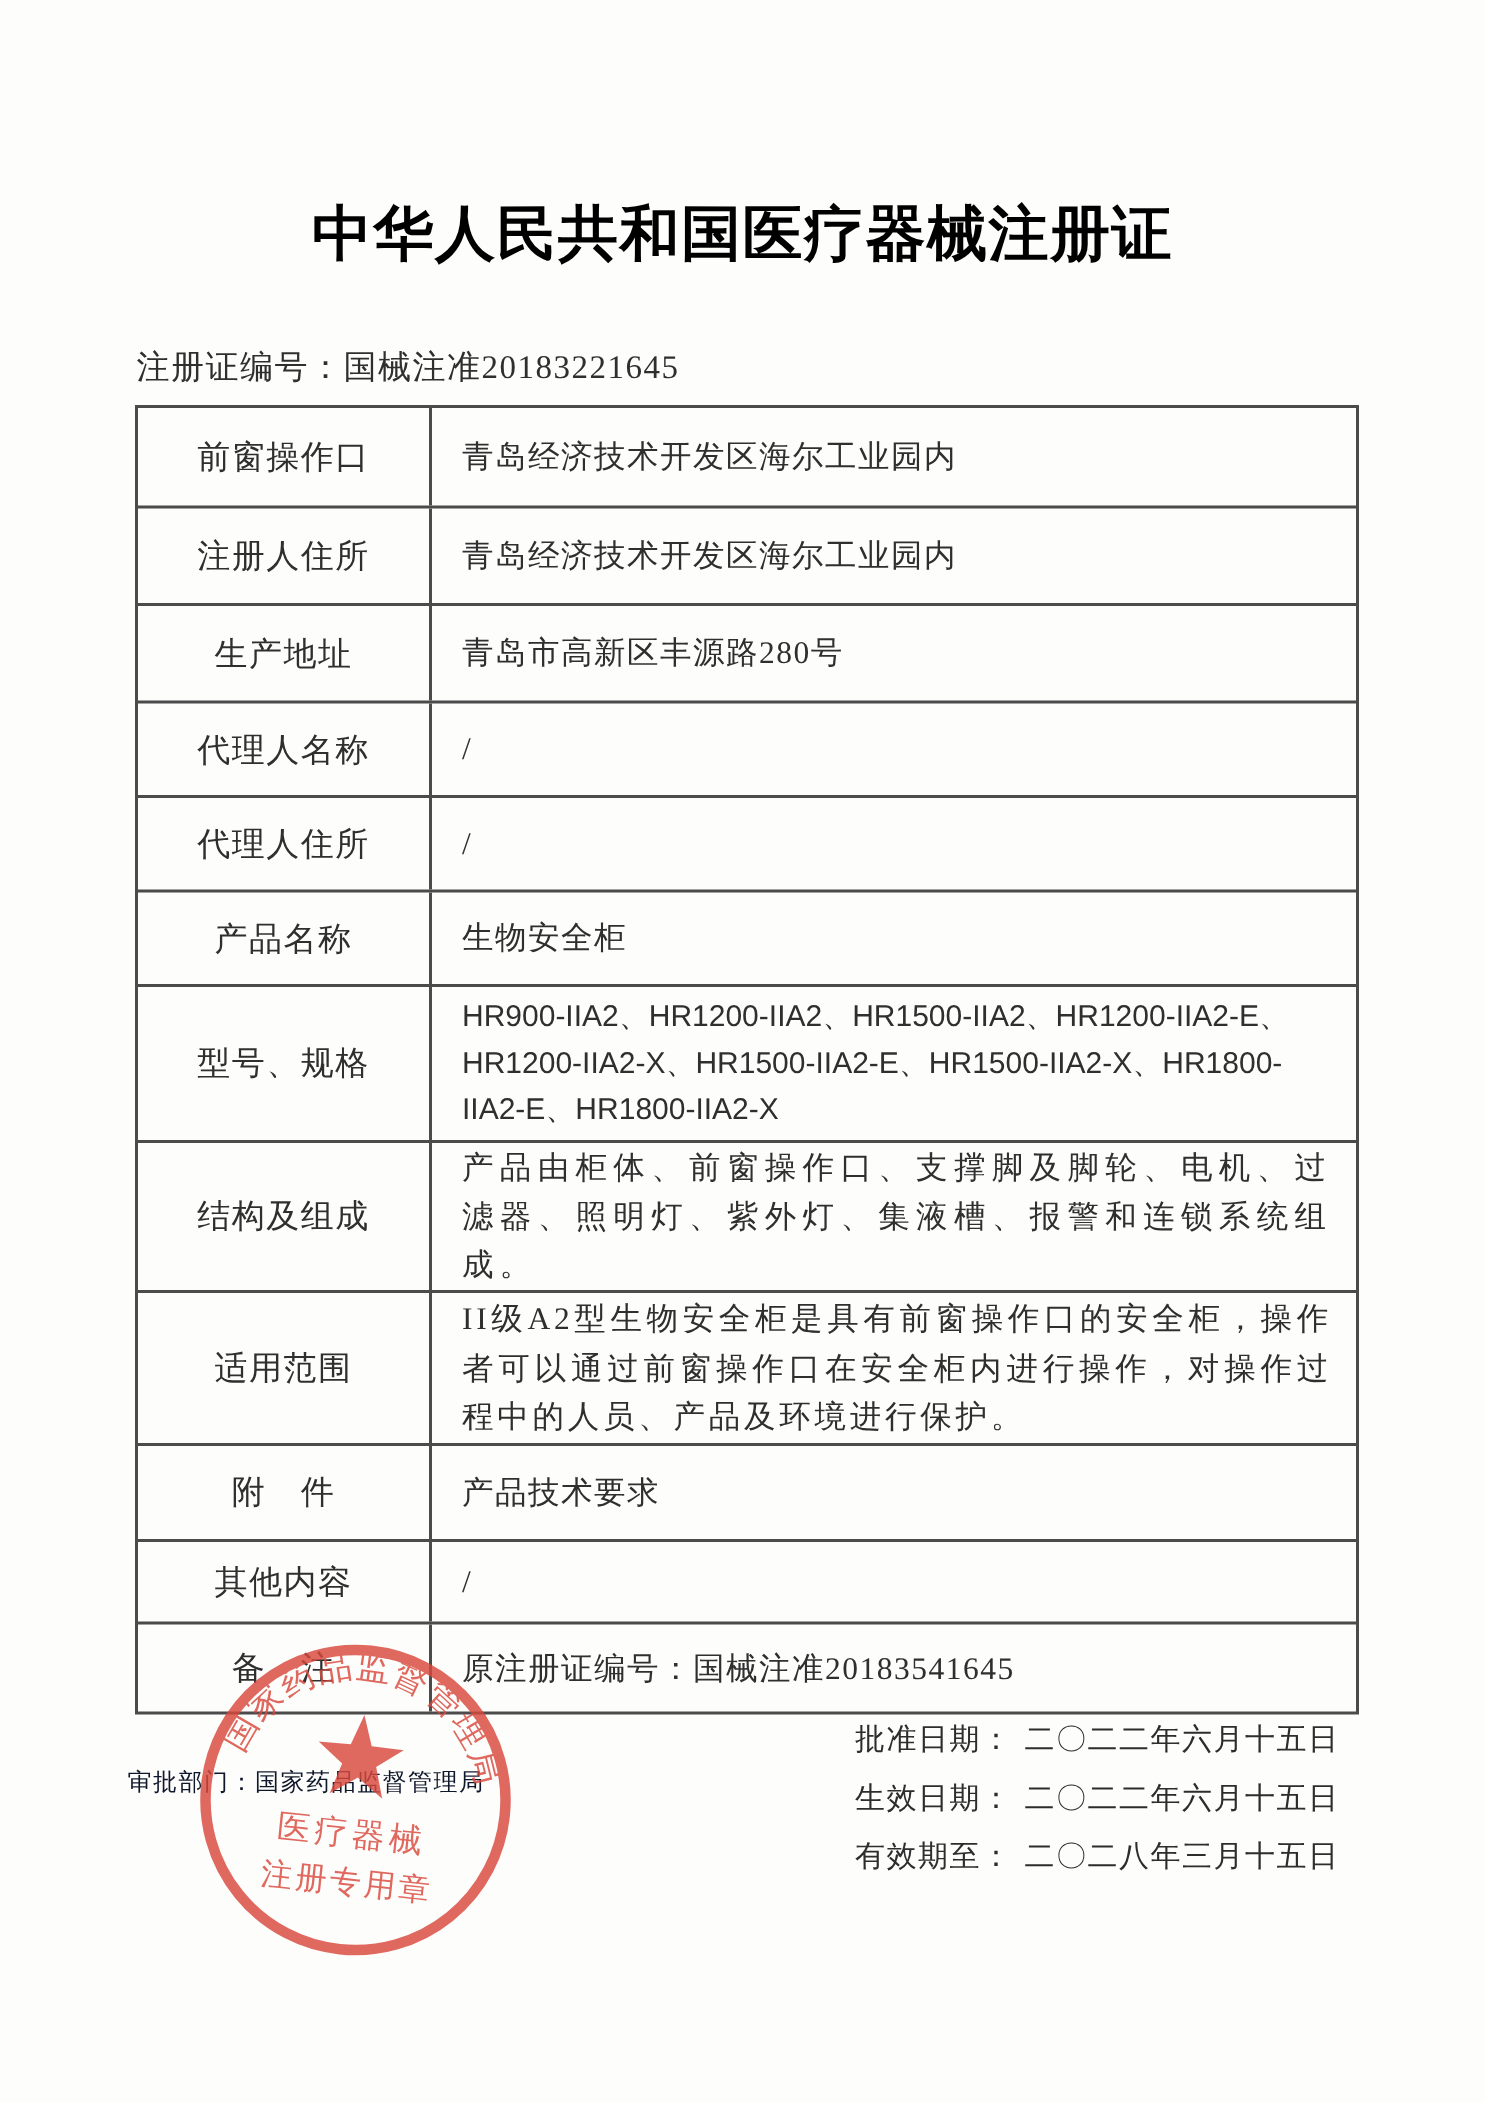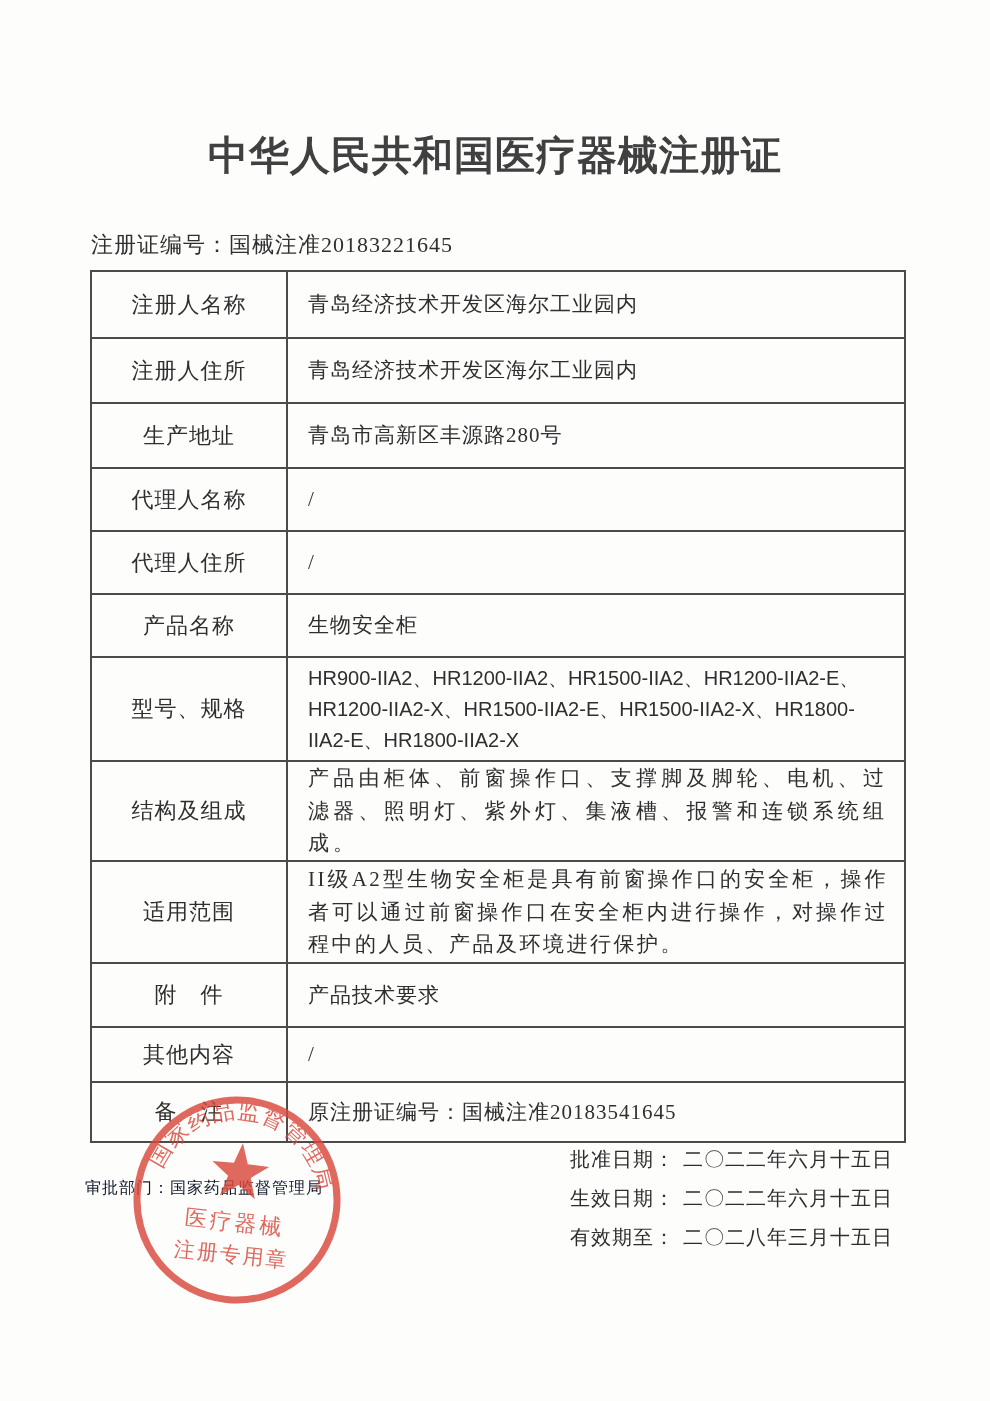--- a/index.html
+++ b/index.html
@@ -9,21 +9,21 @@
     margin:0 auto;
     background:#fdfdfc;
     overflow:hidden;
     font-family:"Liberation Serif","DejaVu Serif",serif;
     color:#333;
   }
   .doc-title{
     position:absolute;left:0;right:0;top:128px;
     text-align:center;
     font-size:40px;font-weight:bold;
-    letter-spacing:1px;color:#404040;
+    letter-spacing:1px;color:#000000;
   }
   .cert-no-line{
     position:absolute;left:91px;top:230px;
     font-size:22px;color:#2f2f2f;letter-spacing:1px;
   }
   .cert-table{
     position:absolute;left:90px;top:270px;width:816px;
     border:2px solid #4b4b4b;
     box-sizing:border-box;
     background:transparent;
@@ -69,21 +69,21 @@
 <body>
 
 <div class="page">
 
   <div class="doc-title">中华人民共和国医疗器械注册证</div>
 
   <div class="cert-no-line">注册证编号：国械注准20183221645</div>
 
   <div class="cert-table">
     <div class="trow r1">
-      <div class="cell-label">注册人名称</div>
+      <div class="cell-label">前窗操作口</div>
       <div class="cell-value">青岛经济技术开发区海尔工业园内</div>
     </div>
     <div class="trow r2">
       <div class="cell-label">注册人住所</div>
       <div class="cell-value">青岛经济技术开发区海尔工业园内</div>
     </div>
     <div class="trow r3">
       <div class="cell-label">生产地址</div>
       <div class="cell-value">青岛市高新区丰源路280号</div>
     </div>

